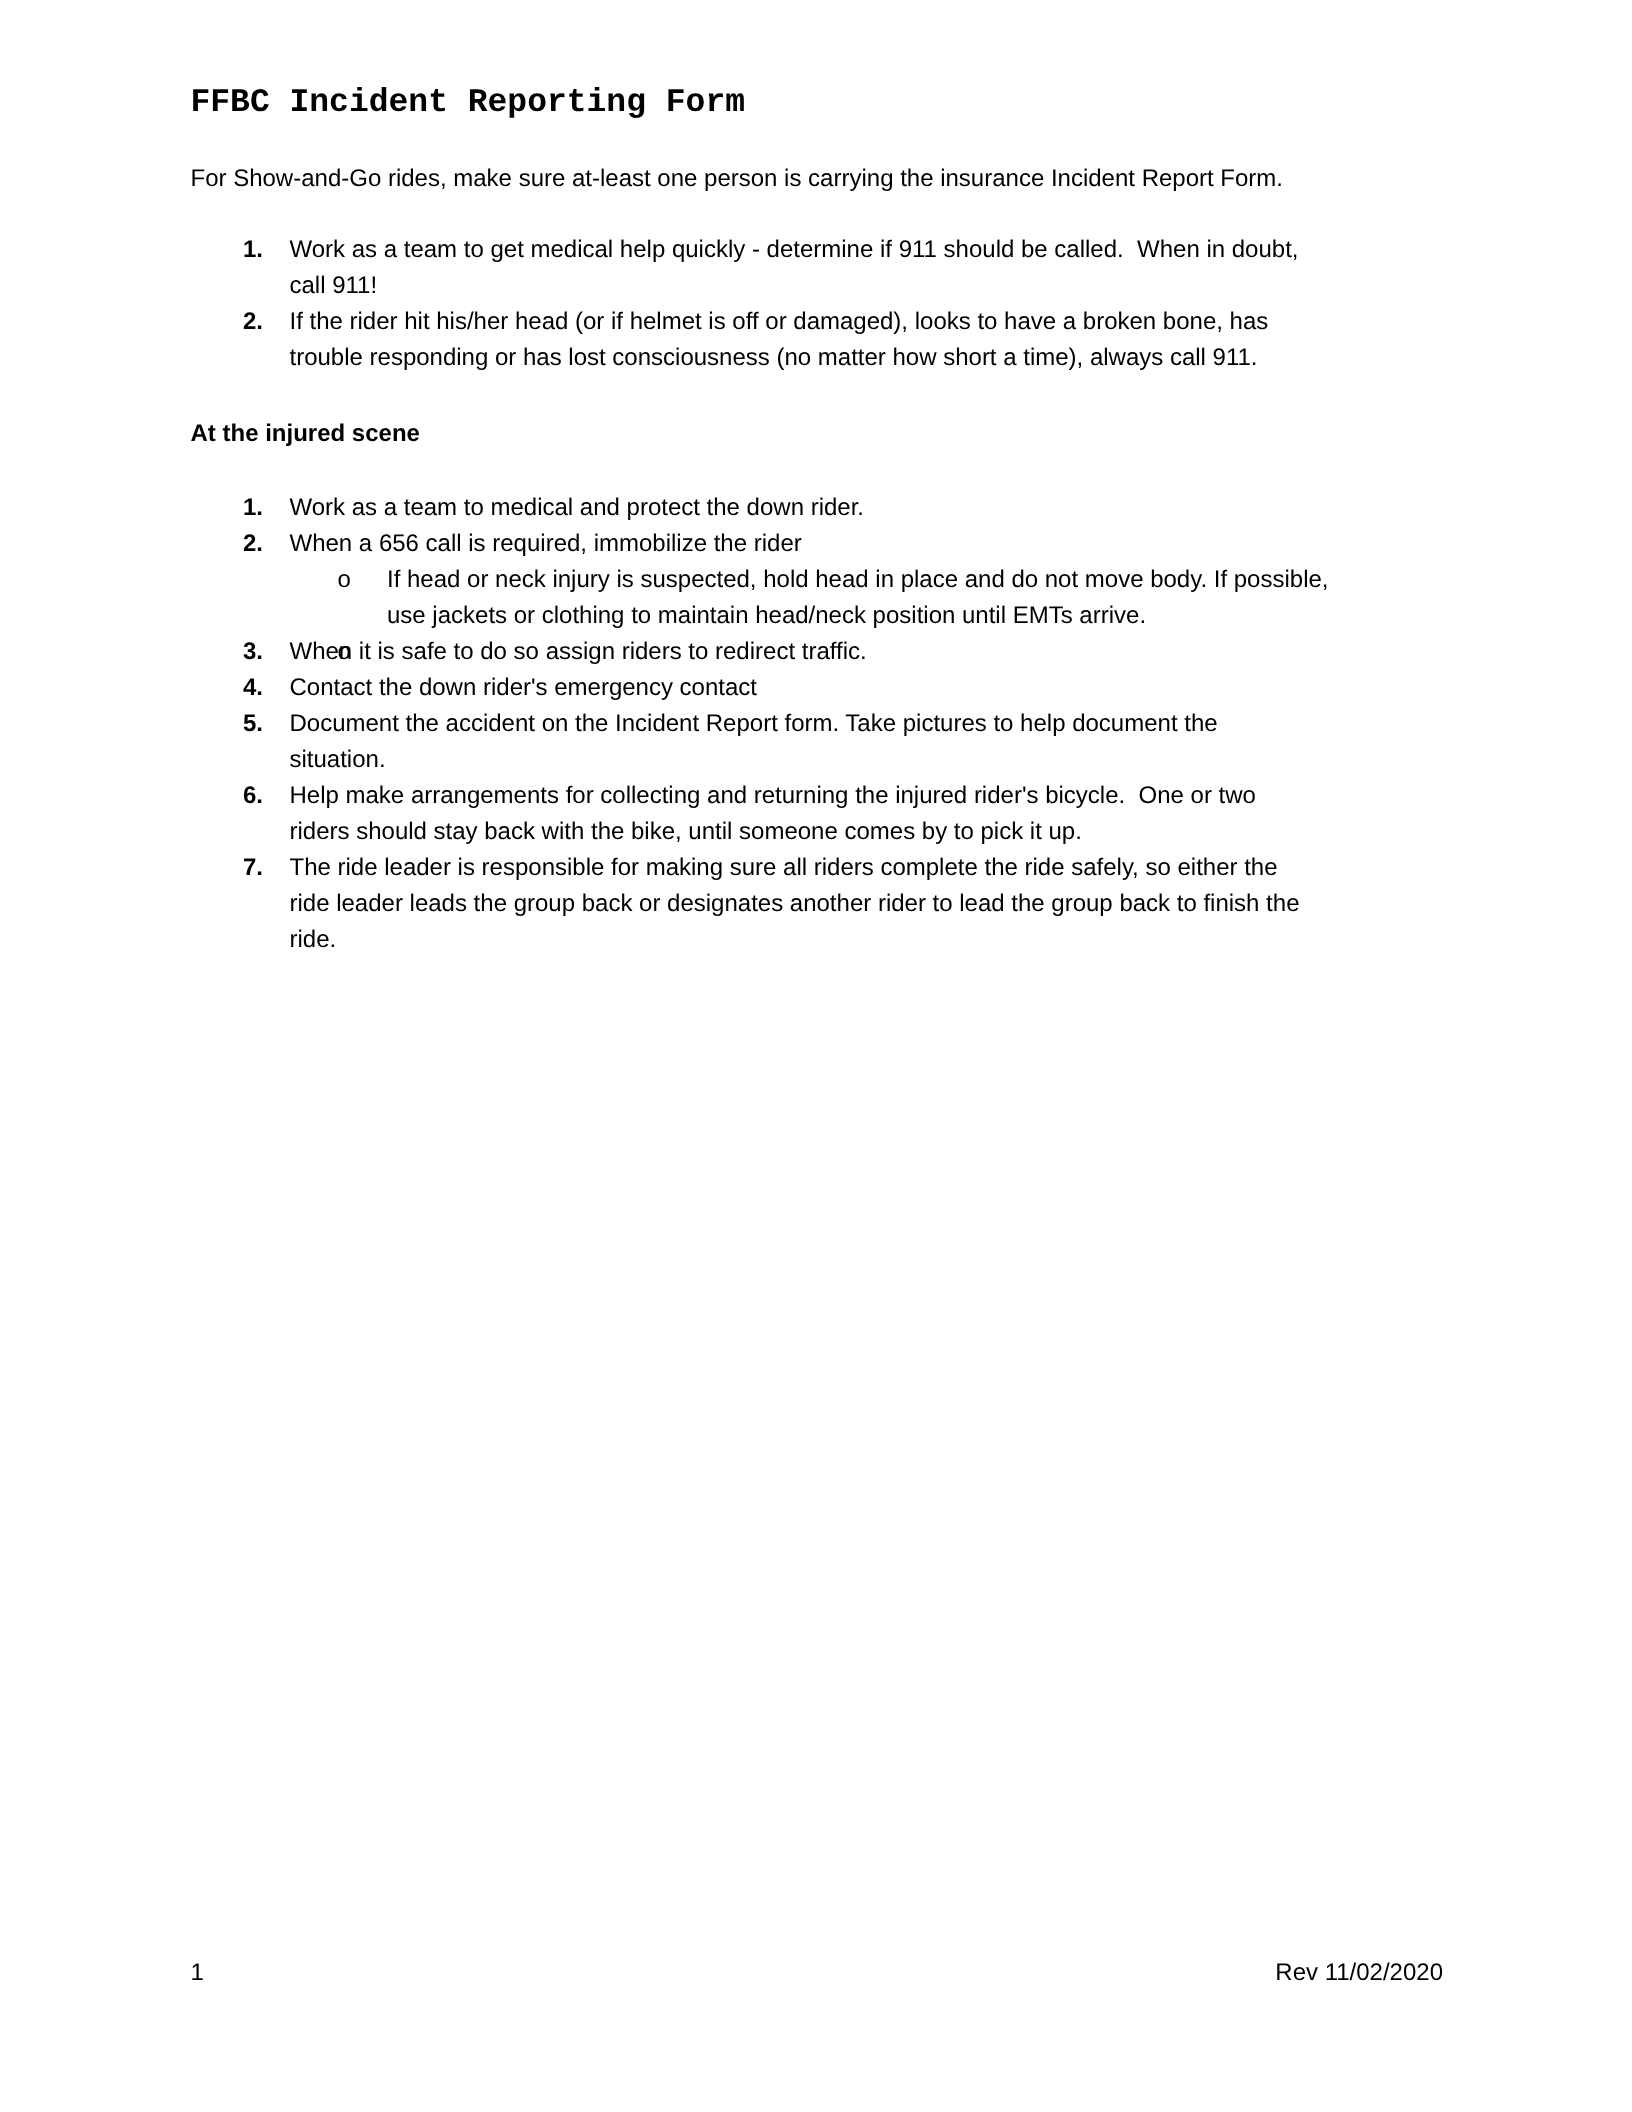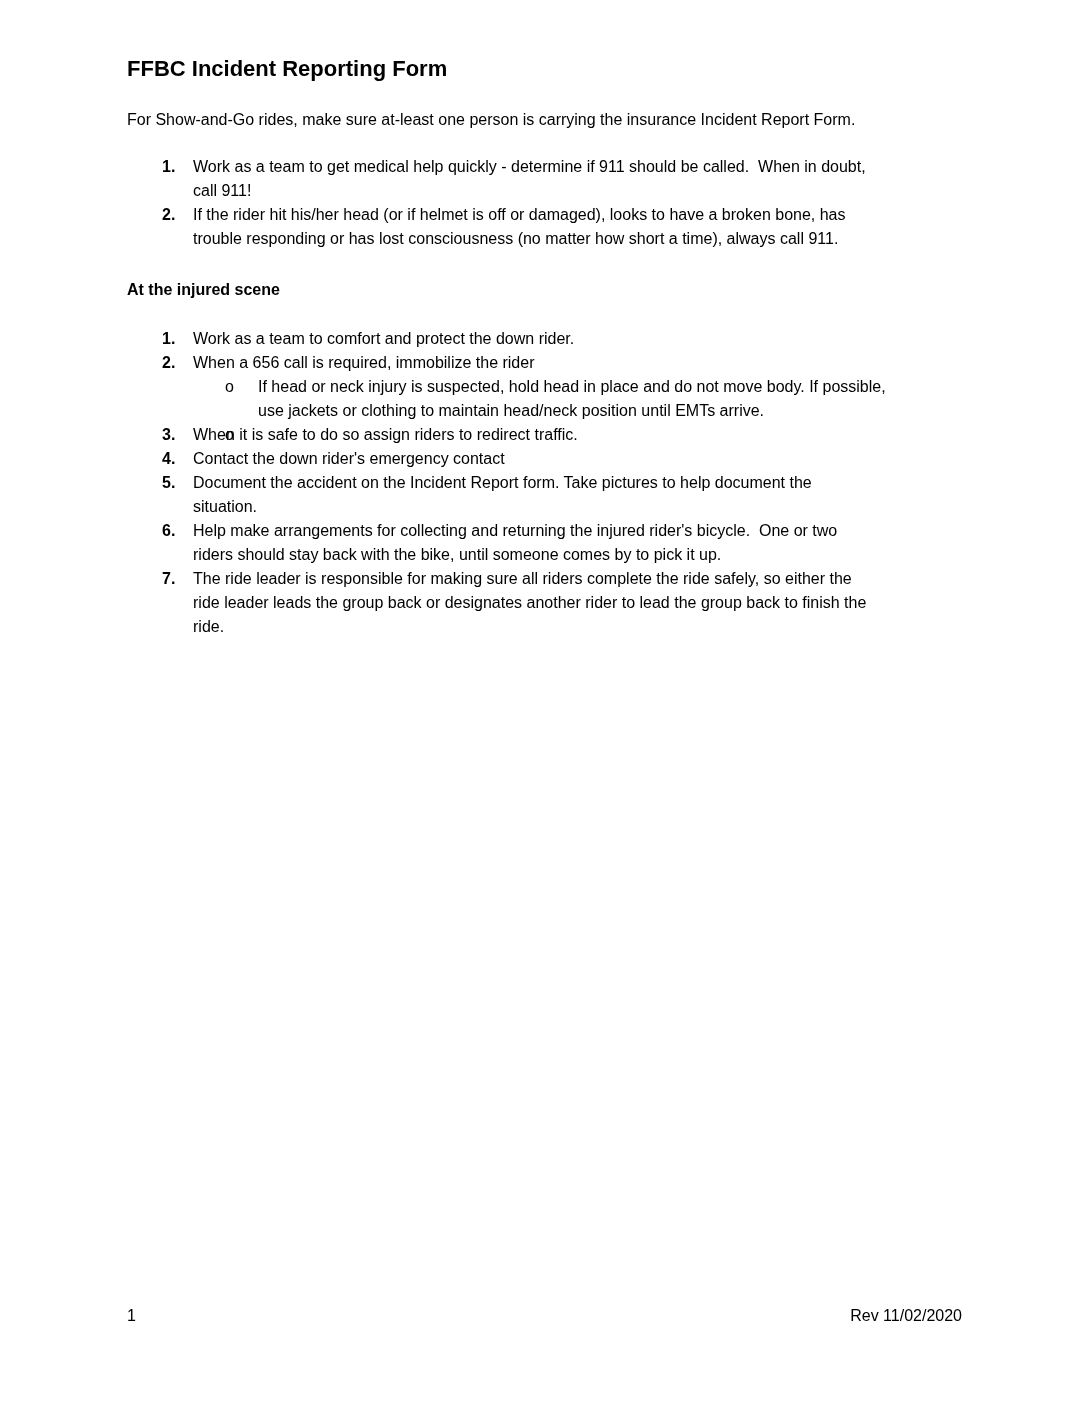--- a/index.html
+++ b/index.html
@@ -21,20 +21,21 @@
     position: absolute;
     left: 127px;
     top: 0;
     width: 835px;
   }
   .doc-title {
     margin: 55px 0 12px 0;
     font-size: 22px;
     font-weight: 700;
     line-height: 28px;
+    font-family: Liberation Mono, monospace;
   }
   .para {
     line-height: 25px;
     white-space: pre-wrap;
   }
   .p1 { margin-top: 99px; }
   .p2 { margin-top: 24px; }
   .sec-heading {
     margin-top: 21px;
     font-weight: 700;
@@ -100,21 +101,21 @@
         <span class="item-text">If the rider hit his/her head (or if helmet is off or damaged), looks to have a broken bone, has
 trouble responding or has lost consciousness (no matter how short a time), always call 911.</span>
       </div>
     </div>
 
     <div class="sec-heading second">At the injured scene</div>
 
     <div class="list second">
       <div class="list-item">
         <span class="marker">1.</span>
-        <span class="item-text">Work as a team to comfort and protect the down rider.</span>
+        <span class="item-text">Work as a team to medical and protect the down rider.</span>
       </div>
       <div class="list-item">
         <span class="marker">2.</span>
         <span class="item-text">When a 656 call is required, immobilize the rider</span>
       </div>
       <div class="sub-item">
         <span class="marker">o</span>
         <span class="item-text">If head or neck injury is suspected, hold head in place and do not move body. If possible,
 use jackets or clothing to maintain head/neck position until EMTs arrive.</span>
       </div>

